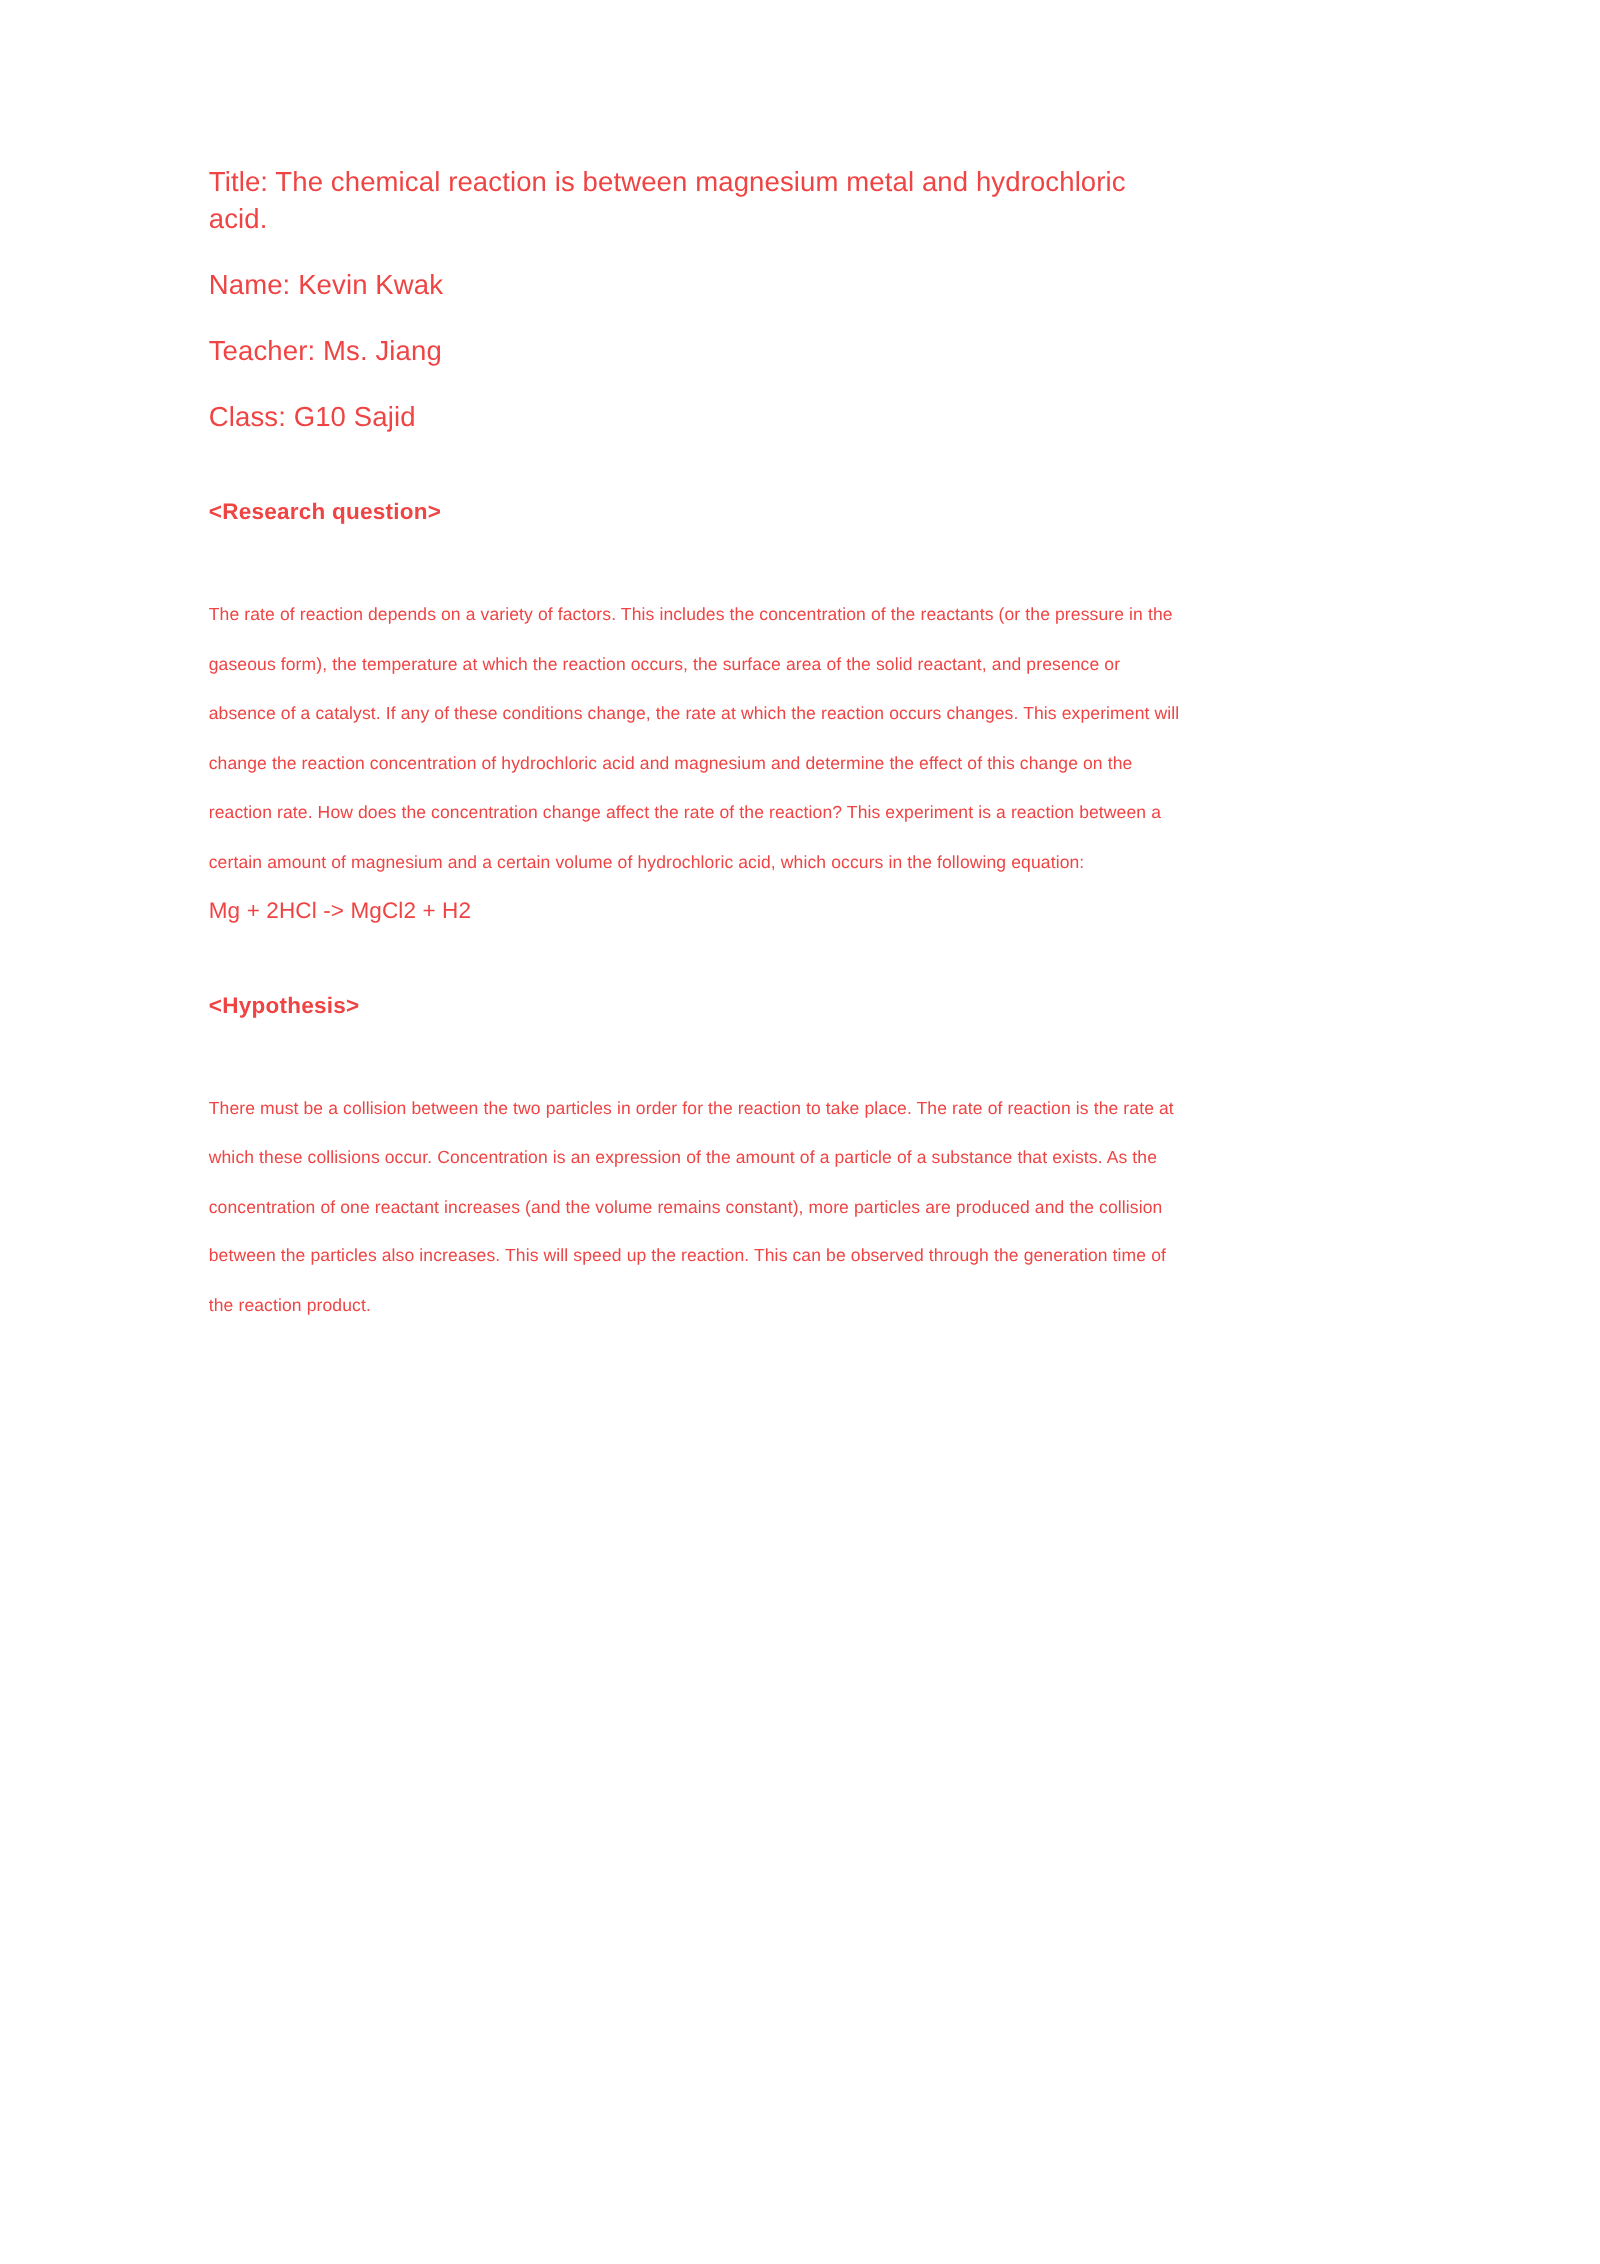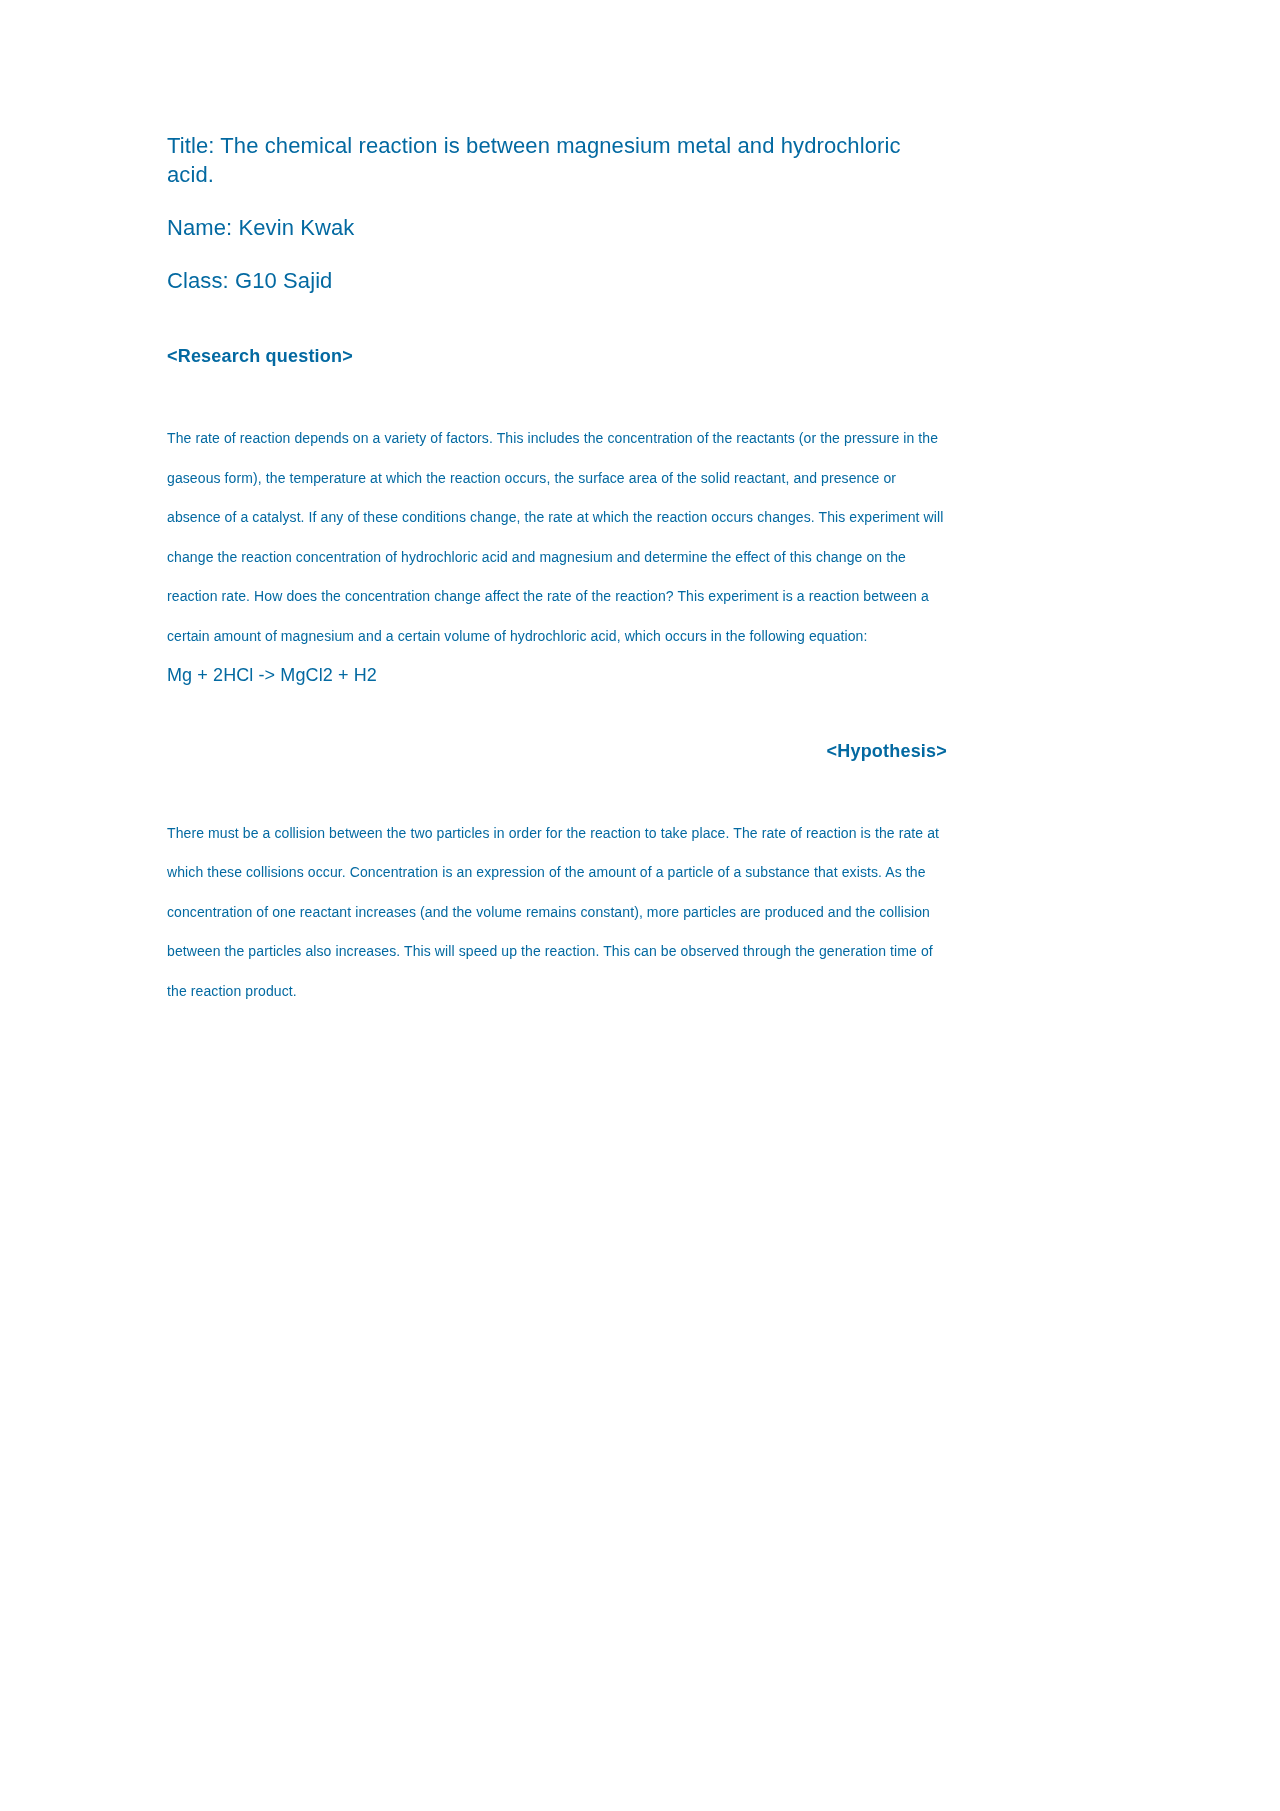--- a/index.html
+++ b/index.html
@@ -8,21 +8,21 @@
     background: #ffffff;
   }
   .page {
     position: relative;
     width: 1280px;
     height: 1811px;
     background: #ffffff;
     box-sizing: border-box;
     padding: 131px 320px 0 167px;
     font-family: "Liberation Sans", sans-serif;
-    color: #0369a1;
+    color: #ef4444;
     overflow: hidden;
   }
   .content {
     width: 780px;
   }
   .meta {
     margin: 0 0 24px 0;
     font-size: 22px;
     line-height: 29px;
     letter-spacing: 0.1px;
@@ -44,33 +44,33 @@
     letter-spacing: 0.1px;
   }
   .equation-line {
     margin: 0;
     font-size: 18px;
     line-height: 39.5px;
     letter-spacing: 0.1px;
   }
   .section-heading.hypothesis {
     margin-top: 40px;
-    text-align: right;
   }
 </style>
 </head>
 <body>
 
 <div class="page">
   <div class="content">
 
     <p class="meta meta-title">Title: The chemical reaction is between magnesium metal and hydrochloric acid.</p>
 
     <p class="meta">Name: Kevin Kwak</p>
 
+    <p class="meta">Teacher: Ms. Jiang</p>
 
     <p class="meta">Class: G10 Sajid</p>
 
     <h2 class="section-heading">&lt;Research question&gt;</h2>
 
     <p class="body-paragraph">The rate of reaction depends on a variety of factors. This includes the concentration of the reactants (or the pressure in the gaseous form), the temperature at which the reaction occurs, the surface area of the solid reactant, and presence or absence of a catalyst. If any of these conditions change, the rate at which the reaction occurs changes. This experiment will change the reaction concentration of hydrochloric acid and magnesium and determine the effect of this change on the reaction rate. How does the concentration change affect the rate of the reaction? This experiment is a reaction between a certain amount of magnesium and a certain volume of hydrochloric acid, which occurs in the following equation:</p>
 
     <p class="equation-line">Mg + 2HCl -&gt; MgCl2 + H2</p>
 
     <h2 class="section-heading hypothesis">&lt;Hypothesis&gt;</h2>

